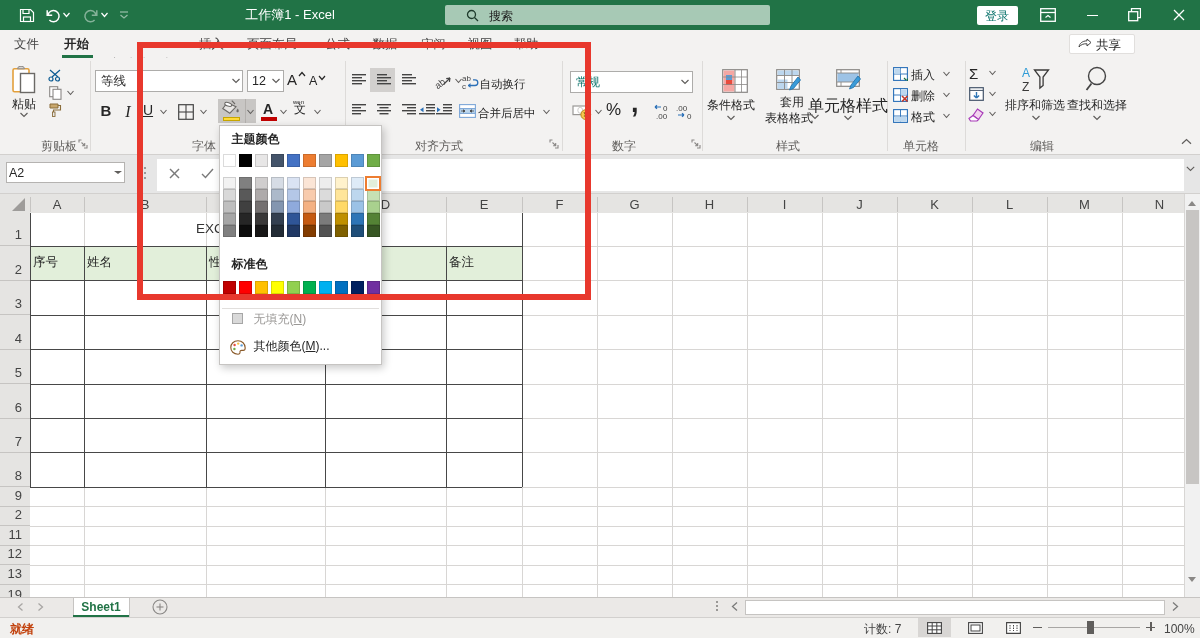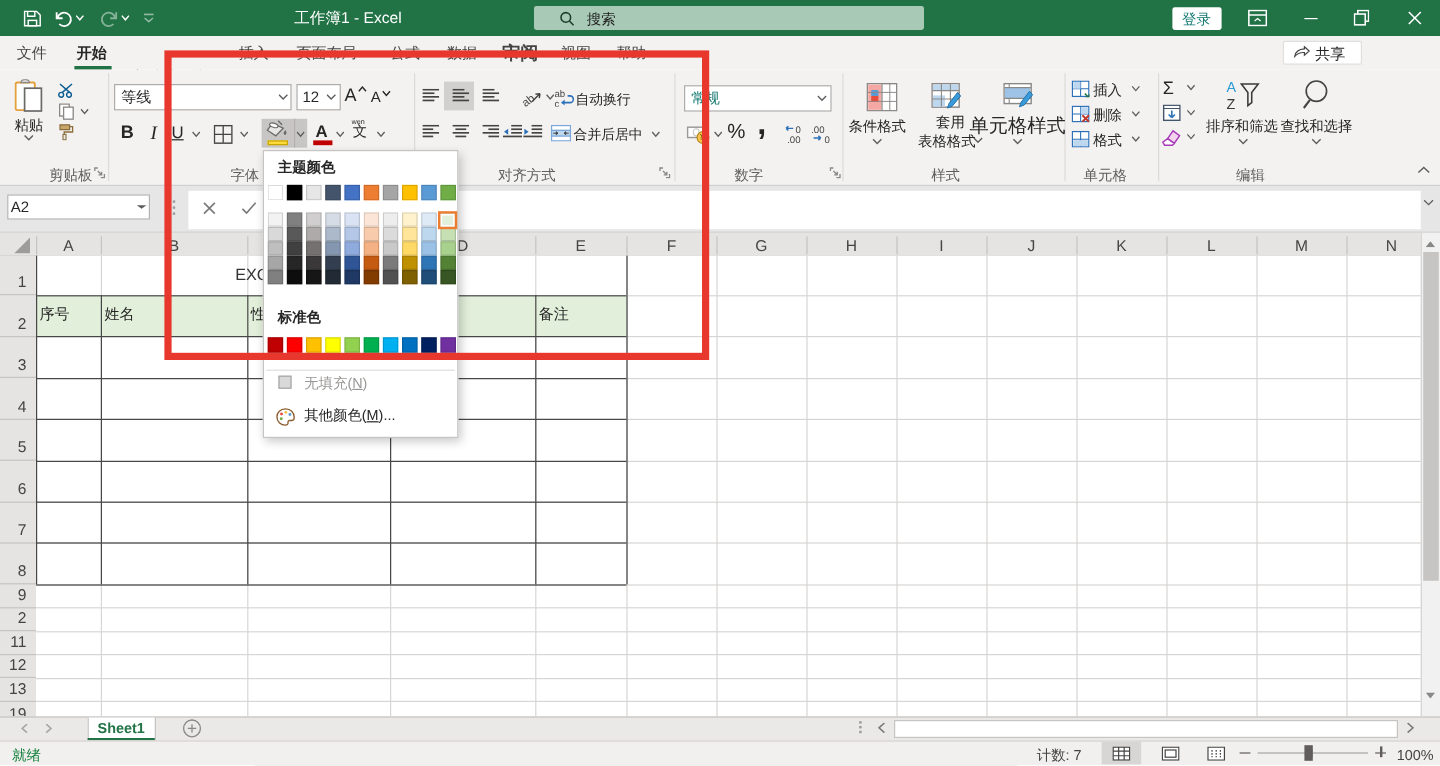--- a/index.html
+++ b/index.html
@@ -53,21 +53,21 @@
       <line x1="11" y1="1" x2="1" y2="11" stroke="#fff" stroke-width="1.3"></line>
     </svg>
 <div style="position:absolute;left:0px;top:30px;width:1200px;height:28px;background:#f3f2f1;"></div>
 <div style="position:absolute;left:26.5px;top:37px;transform:translateX(-50%);font-size:12.5px;line-height:15.5px;color:#444;font-weight:normal;white-space:nowrap;">文件</div>
 <div style="position:absolute;left:76.5px;top:37px;transform:translateX(-50%);font-size:12.5px;line-height:15.5px;color:#262626;font-weight:bold;white-space:nowrap;">开始</div>
 <div style="position:absolute;left:142.5px;top:37px;transform:translateX(-50%);font-size:12.5px;line-height:15.5px;color:#444;font-weight:normal;white-space:nowrap;margin-top:20px;">新建选项卡</div>
 <div style="position:absolute;left:211.5px;top:37px;transform:translateX(-50%);font-size:12.5px;line-height:15.5px;color:#444;font-weight:normal;white-space:nowrap;">插入</div>
 <div style="position:absolute;left:272px;top:37px;transform:translateX(-50%);font-size:12.5px;line-height:15.5px;color:#444;font-weight:normal;white-space:nowrap;">页面布局</div>
 <div style="position:absolute;left:337.5px;top:37px;transform:translateX(-50%);font-size:12.5px;line-height:15.5px;color:#444;font-weight:normal;white-space:nowrap;">公式</div>
 <div style="position:absolute;left:385px;top:37px;transform:translateX(-50%);font-size:12.5px;line-height:15.5px;color:#444;font-weight:normal;white-space:nowrap;">数据</div>
-<div style="position:absolute;left:433.5px;top:37px;transform:translateX(-50%);font-size:15px;line-height:15.5px;color:#444;font-weight:bold;white-space:nowrap;">审阅</div>
+<div style="position:absolute;left:433.5px;top:37px;transform:translateX(-50%);font-size:12px;line-height:15.5px;color:#444;font-weight:normal;white-space:nowrap;">审阅</div>
 <div style="position:absolute;left:480px;top:37px;transform:translateX(-50%);font-size:12.5px;line-height:15.5px;color:#444;font-weight:normal;white-space:nowrap;">视图</div>
 <div style="position:absolute;left:526px;top:37px;transform:translateX(-50%);font-size:12.5px;line-height:15.5px;color:#444;font-weight:normal;white-space:nowrap;">帮助</div>
 <div style="position:absolute;left:62px;top:54.5px;width:31px;height:3px;background:#217346;"></div>
 <div style="position:absolute;left:1069px;top:34px;width:66px;height:20px;background:#fff;border:1px solid #e1dfdd;box-sizing:border-box;border-radius:2px;"></div>
 <svg style="position:absolute;left:1078px;top:38px;" width="14" height="12" viewBox="0 0 14 12">
       <path d="M9 1 l4 3.5 -4 3.5 v-2.2 c-4,-0.3 -6,1 -8,3.2 c0.5,-3.5 3,-6 8,-6.2 z" fill="none" stroke="#444" stroke-width="1"></path>
     </svg>
 <div style="position:absolute;left:1096px;top:38px;font-size:12.5px;line-height:15.5px;color:#262626;font-weight:normal;white-space:nowrap;">共享</div>
 <div style="position:absolute;left:0px;top:58px;width:1200px;height:97px;background:#f3f2f1;"></div>
 <div style="position:absolute;left:0px;top:154px;width:1200px;height:1px;background:#d2d0ce;"></div>
@@ -555,21 +555,21 @@
 <div style="position:absolute;left:716px;top:609px;width:2px;height:2px;background:#9a9896;"></div>
 <svg style="position:absolute;left:731px;top:602px;" width="7" height="9" viewBox="0 0 7 9">
       <path d="M6 0.5 L1.5 4.5 L6 8.5" fill="none" stroke="#7a7a7a" stroke-width="1.3"></path>
     </svg>
 <div style="position:absolute;left:745px;top:599.5px;width:420px;height:15px;background:#fff;border:1px solid #c6c4c2;box-sizing:border-box;"></div>
 <svg style="position:absolute;left:1172px;top:602px;" width="7" height="9" viewBox="0 0 7 9">
       <path d="M1 0.5 L5.5 4.5 L1 8.5" fill="none" stroke="#7a7a7a" stroke-width="1.3"></path>
     </svg>
 <div style="position:absolute;left:0px;top:617px;width:1200px;height:21px;background:#f1f0ee;"></div>
 <div style="position:absolute;left:0px;top:617px;width:1200px;height:1px;background:#d2d0ce;"></div>
-<div style="position:absolute;left:10px;top:622px;font-size:12px;line-height:15px;color:#15803d;font-weight:normal;white-space:nowrap;">就绪</div>
+<div style="position:absolute;left:10px;top:622px;font-size:12px;line-height:15px;color:#c2410c;font-weight:bold;white-space:nowrap;">就绪</div>
 <div style="position:absolute;left:864px;top:622px;font-size:12px;line-height:15px;color:#444;font-weight:normal;white-space:nowrap;">计数: 7</div>
 <div style="position:absolute;left:918px;top:618px;width:33px;height:19px;background:#d8d6d4;"></div>
 <svg style="position:absolute;left:927px;top:622px;" width="15" height="12" viewBox="0 0 15 12">
       <rect x="0.6" y="0.6" width="13.8" height="10.8" fill="#fff" stroke="#444" stroke-width="1.1"></rect>
       <line x1="5.2" y1="0.6" x2="5.2" y2="11.4" stroke="#444" stroke-width="1"></line>
       <line x1="9.8" y1="0.6" x2="9.8" y2="11.4" stroke="#444" stroke-width="1"></line>
       <line x1="0.6" y1="4" x2="14.4" y2="4" stroke="#444" stroke-width="1"></line>
       <line x1="0.6" y1="7.8" x2="14.4" y2="7.8" stroke="#444" stroke-width="1"></line>
     </svg>
 <svg style="position:absolute;left:968px;top:622px;" width="15" height="12" viewBox="0 0 15 12">

